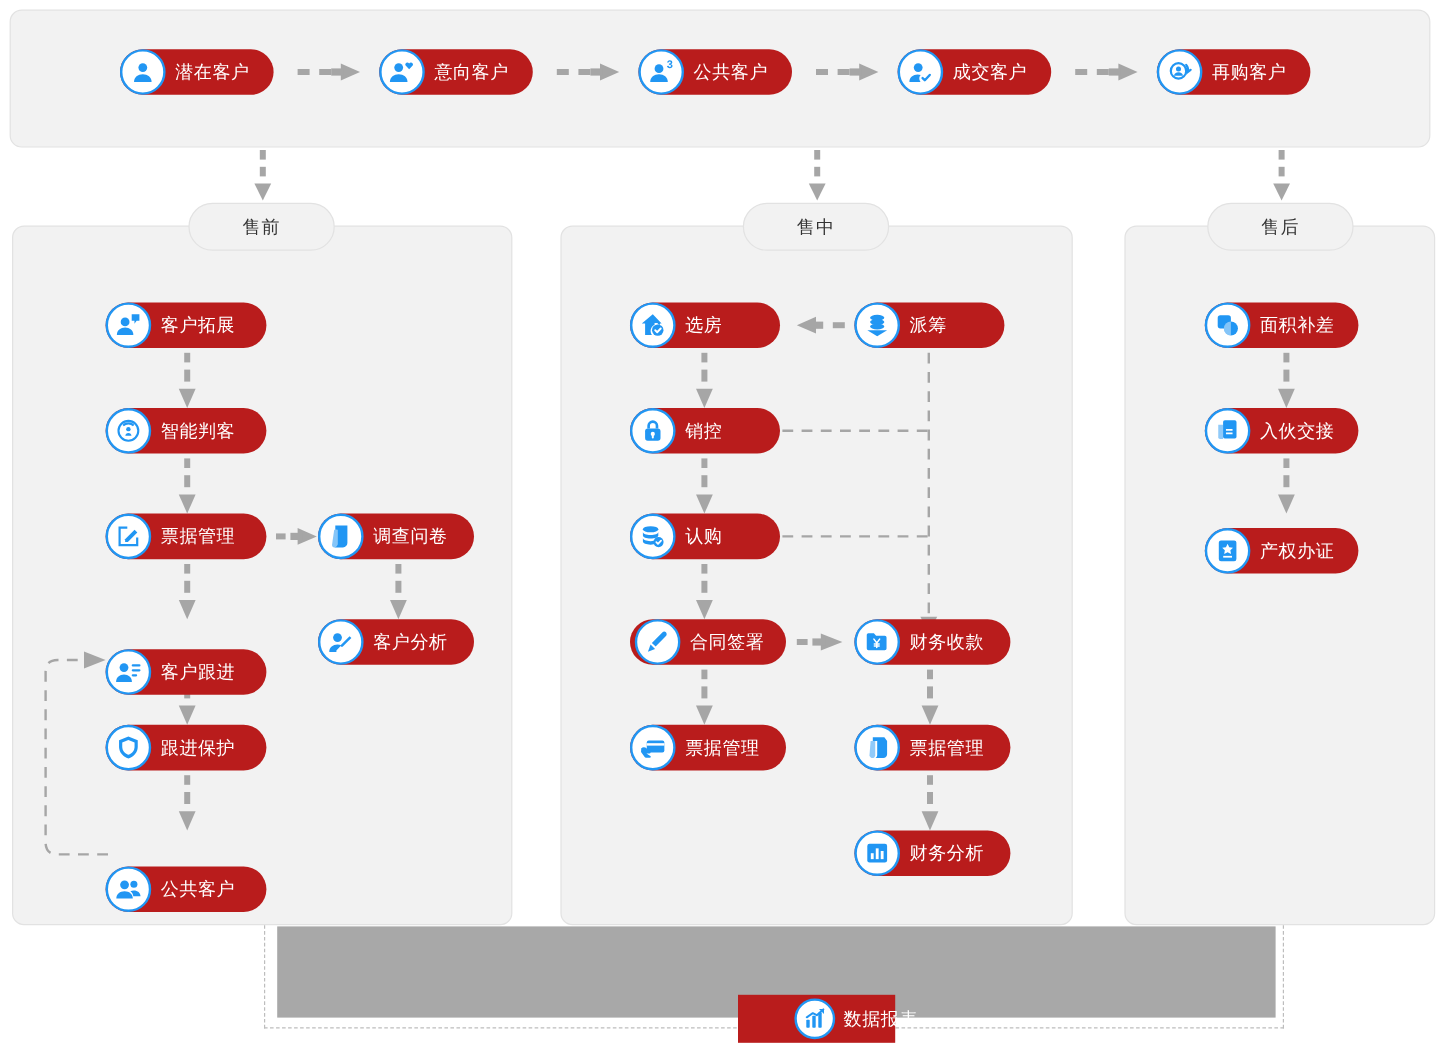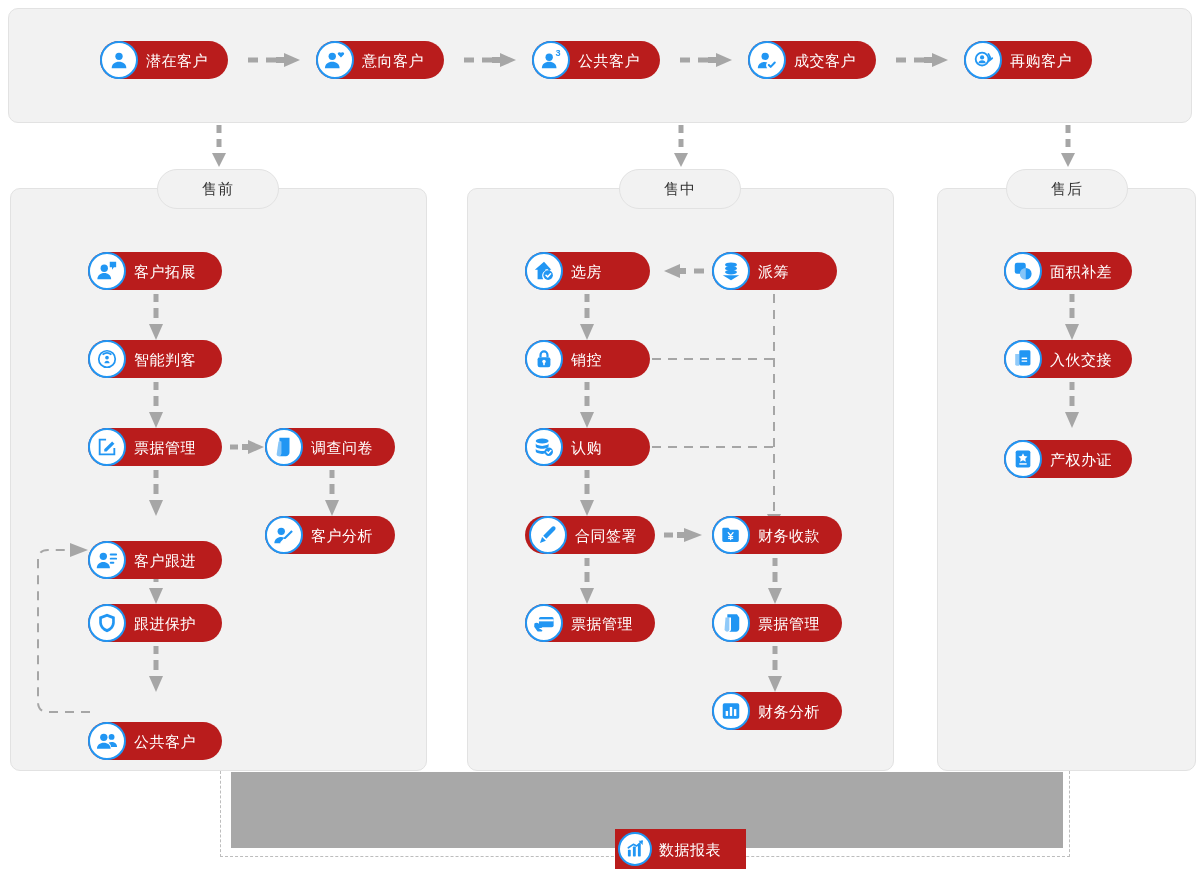--- a/index.html
+++ b/index.html
@@ -101,21 +101,21 @@
     box-sizing:border-box;
     z-index:1;
   }
   .bottom-block{
     position:absolute;
     left:231px;top:772px;width:832px;height:76px;
     background:#a8a8a8;
     z-index:2;
   }
 
-  .node-report{left:615px;top:829px;width:131px;z-index:7;}
+  .node-report{left:615px;top:829px;width:131px;z-index:7;padding-left:44px;}
 </style>
 </head>
 <body>
 
 <div id="stage">
 
   <div class="panel top"></div>
 
   <div class="node topnode" style="left:100px;top:41px;width:128px;">
     <span class="badge">

